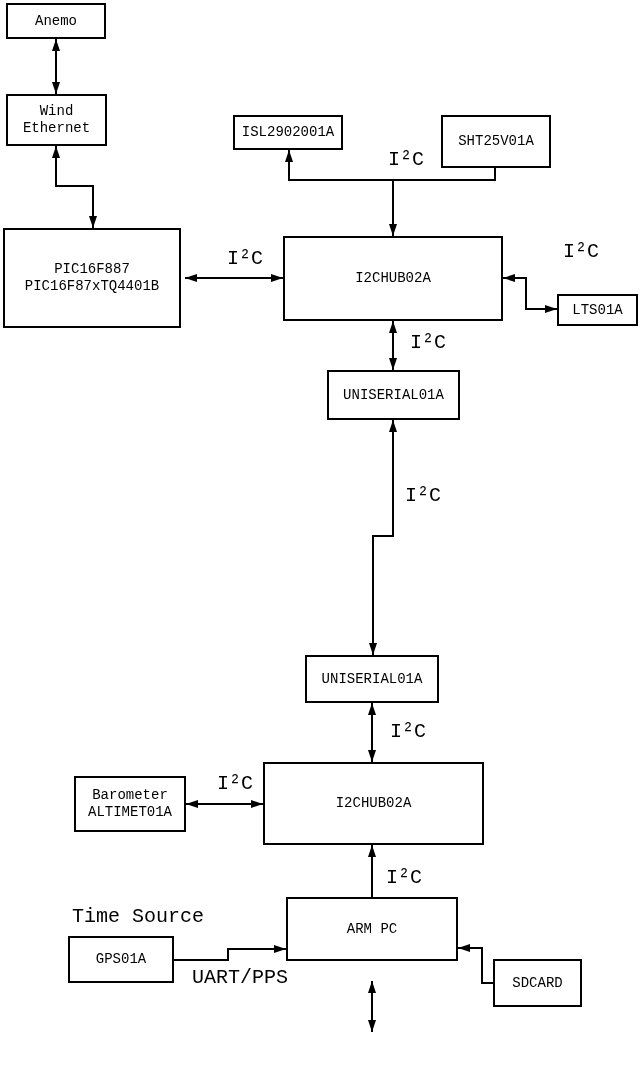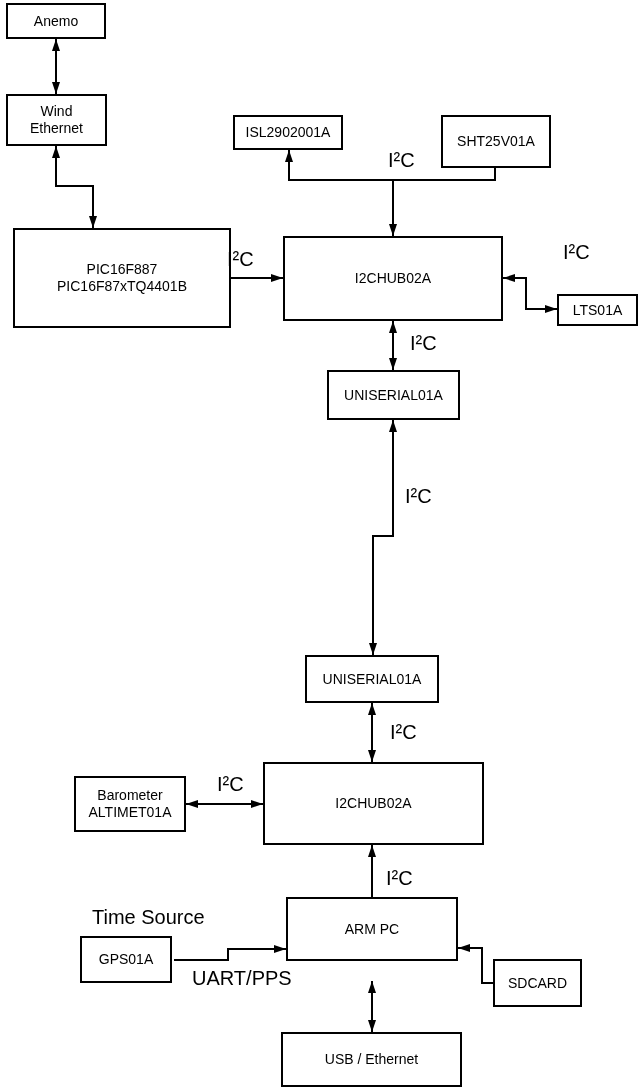--- a/index.html
+++ b/index.html
@@ -1,21 +1,21 @@
 <!DOCTYPE html>
 <html><head>
 <meta charset="utf-8">
 <style>
   html,body{margin:0;padding:0;background:#ffffff;}
   #canvas{
     position:relative;
     width:640px;
     height:1089px;
     background:#ffffff;
-    font-family:Liberation Sans, sans-serif;
+    font-family:Liberation Mono, monospace;
     color:#000;
     overflow:hidden;
   }
   .node{
     position:absolute;
     box-sizing:border-box;
     background:#ffffff;
     border:2px solid #000000;
     display:flex;
     flex-direction:column;
@@ -74,21 +74,21 @@
 
   <div class="node" style="left:6px;top:3px;width:100px;height:36px">
     <span>Anemo</span>
   </div>
 
   <div class="node" style="left:6px;top:94px;width:101px;height:52px">
     <span>Wind</span>
     <span>Ethernet</span>
   </div>
 
-  <div class="node" style="left:13px;top:228px;width:218px;height:100px">
+  <div class="node" style="left:3px;top:228px;width:178px;height:100px">
     <span>PIC16F887</span>
     <span>PIC16F87xTQ4401B</span>
   </div>
 
   <div class="node" style="left:233px;top:115px;width:110px;height:35px">
     <span>ISL2902001A</span>
   </div>
 
   <div class="node" style="left:441px;top:115px;width:110px;height:53px">
     <span>SHT25V01A</span>
@@ -112,40 +112,37 @@
 
   <div class="node" style="left:74px;top:776px;width:112px;height:56px">
     <span>Barometer</span>
     <span>ALTIMET01A</span>
   </div>
 
   <div class="node" style="left:263px;top:762px;width:221px;height:83px">
     <span>I2CHUB02A</span>
   </div>
 
-  <div class="node" style="left:80px;top:936px;width:92px;height:47px">
+  <div class="node" style="left:68px;top:936px;width:106px;height:47px">
     <span>GPS01A</span>
   </div>
 
   <div class="node" style="left:286px;top:897px;width:172px;height:64px">
     <span>ARM PC</span>
   </div>
 
   <div class="node" style="left:493px;top:959px;width:89px;height:48px">
     <span>SDCARD</span>
   </div>
 
-  <div class="node" style="left:281px;top:1032px;width:181px;height:55px">
-    <span>USB / Ethernet</span>
-  </div>
 
   <span class="edge-label" style="left:388px;top:153px">I²C</span>
   <span class="edge-label" style="left:227px;top:252px">I²C</span>
   <span class="edge-label" style="left:563px;top:245px">I²C</span>
   <span class="edge-label" style="left:410px;top:336px">I²C</span>
   <span class="edge-label" style="left:405px;top:489px">I²C</span>
   <span class="edge-label" style="left:390px;top:725px">I²C</span>
   <span class="edge-label" style="left:217px;top:777px">I²C</span>
   <span class="edge-label" style="left:386px;top:871px">I²C</span>
-  <span class="edge-label" style="left:92px;top:910px">Time Source</span>
+  <span class="edge-label" style="left:72px;top:910px">Time Source</span>
   <span class="edge-label" style="left:192px;top:971px">UART/PPS</span>
 
 </div>
 
 </body></html>

